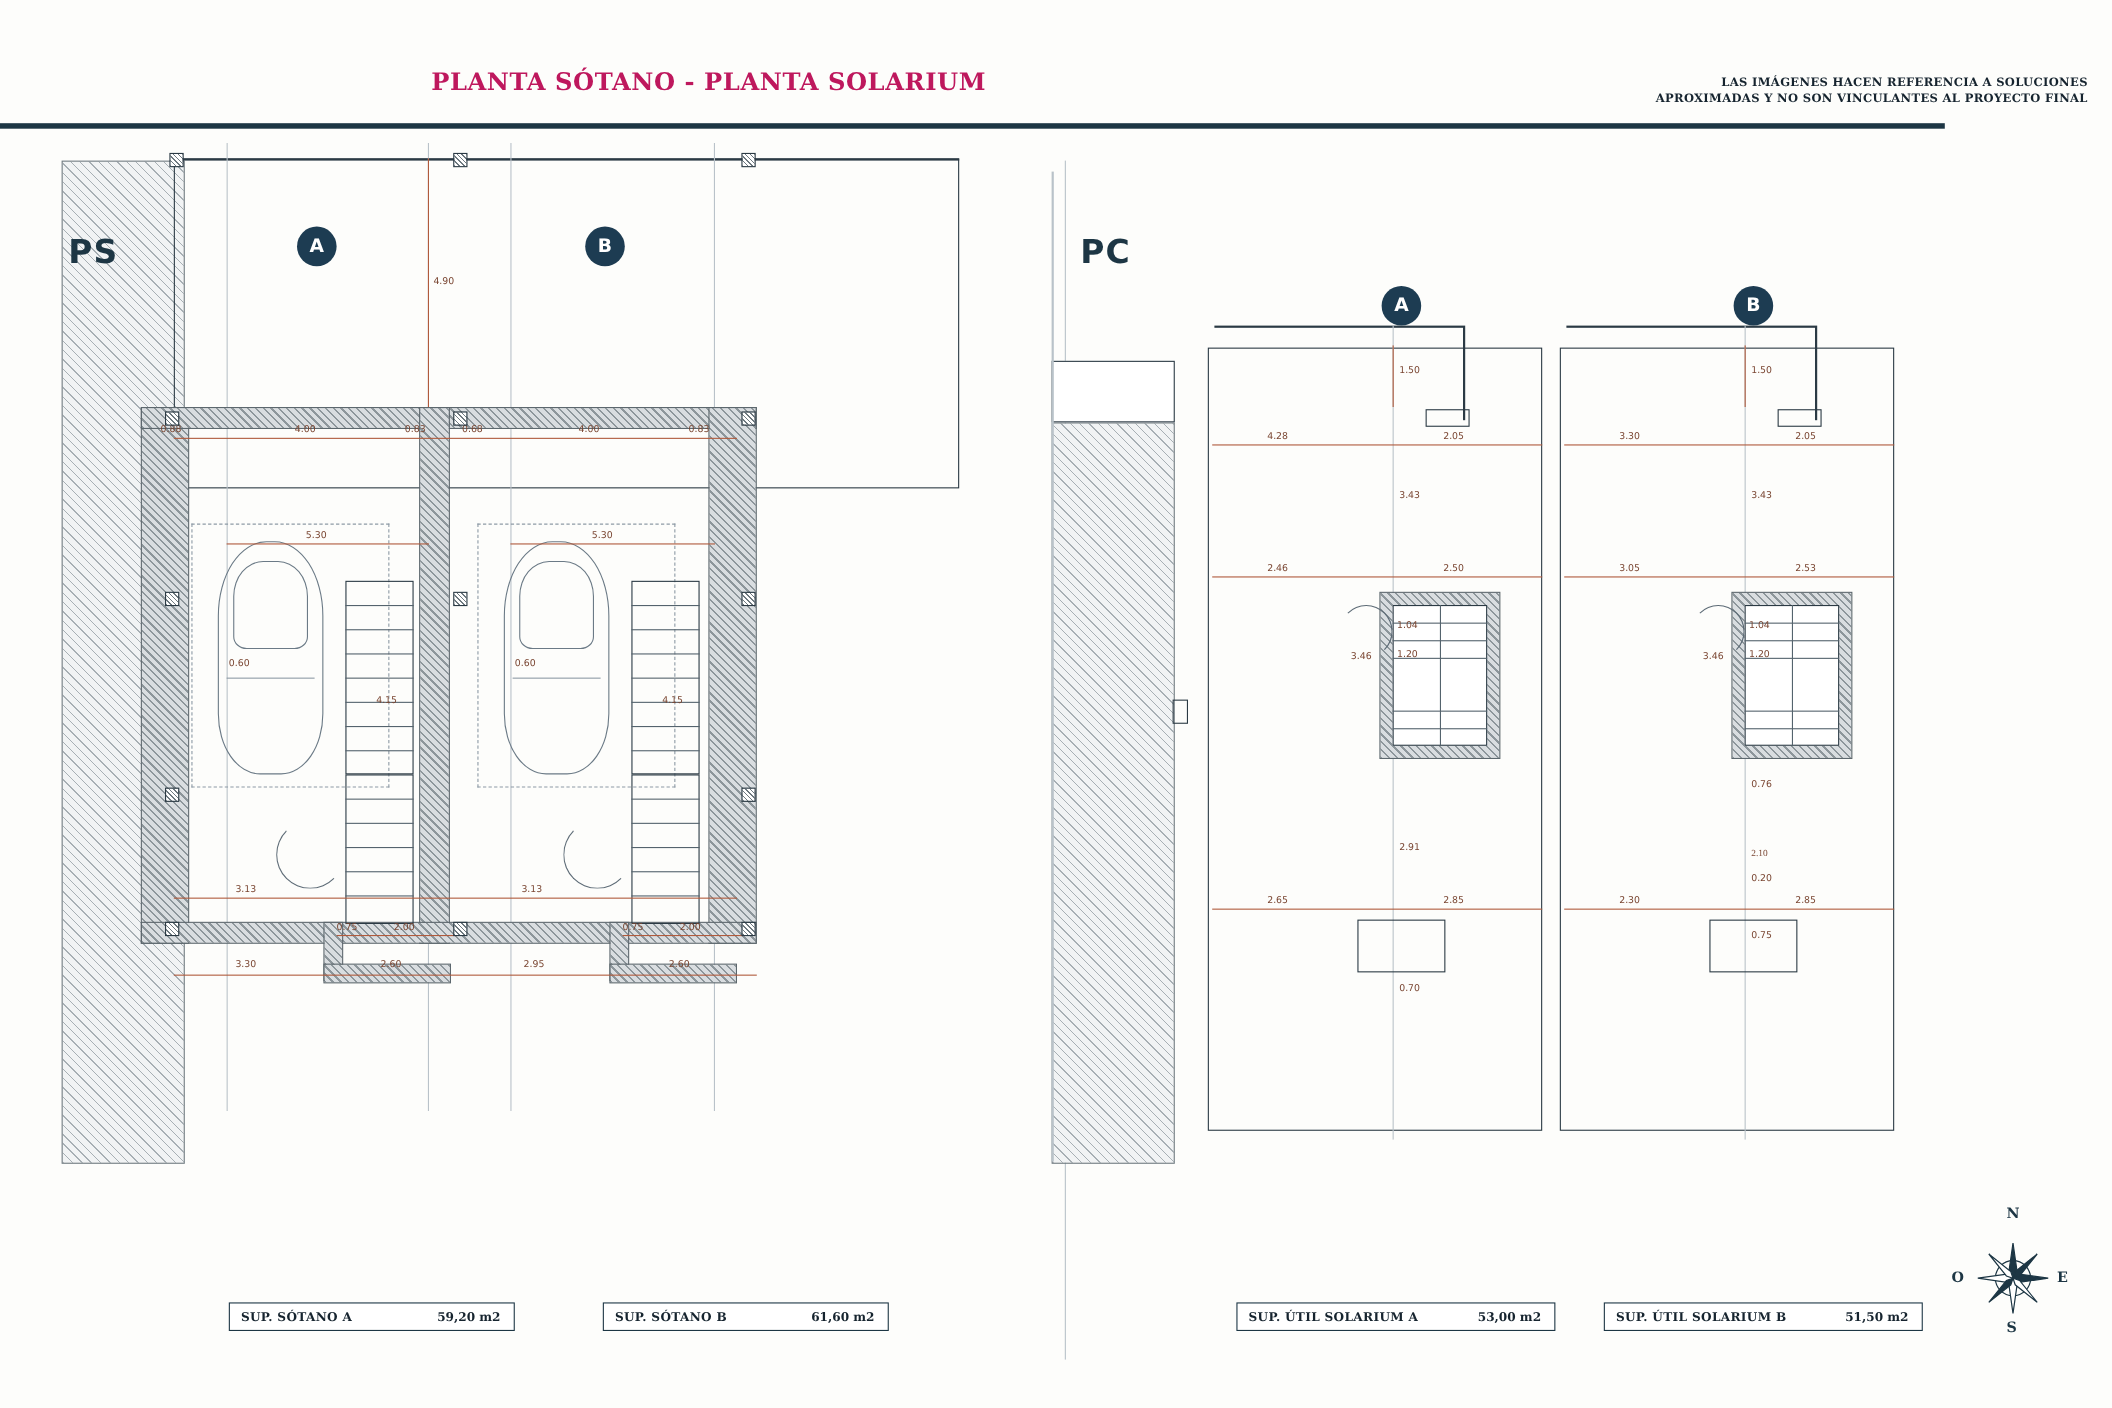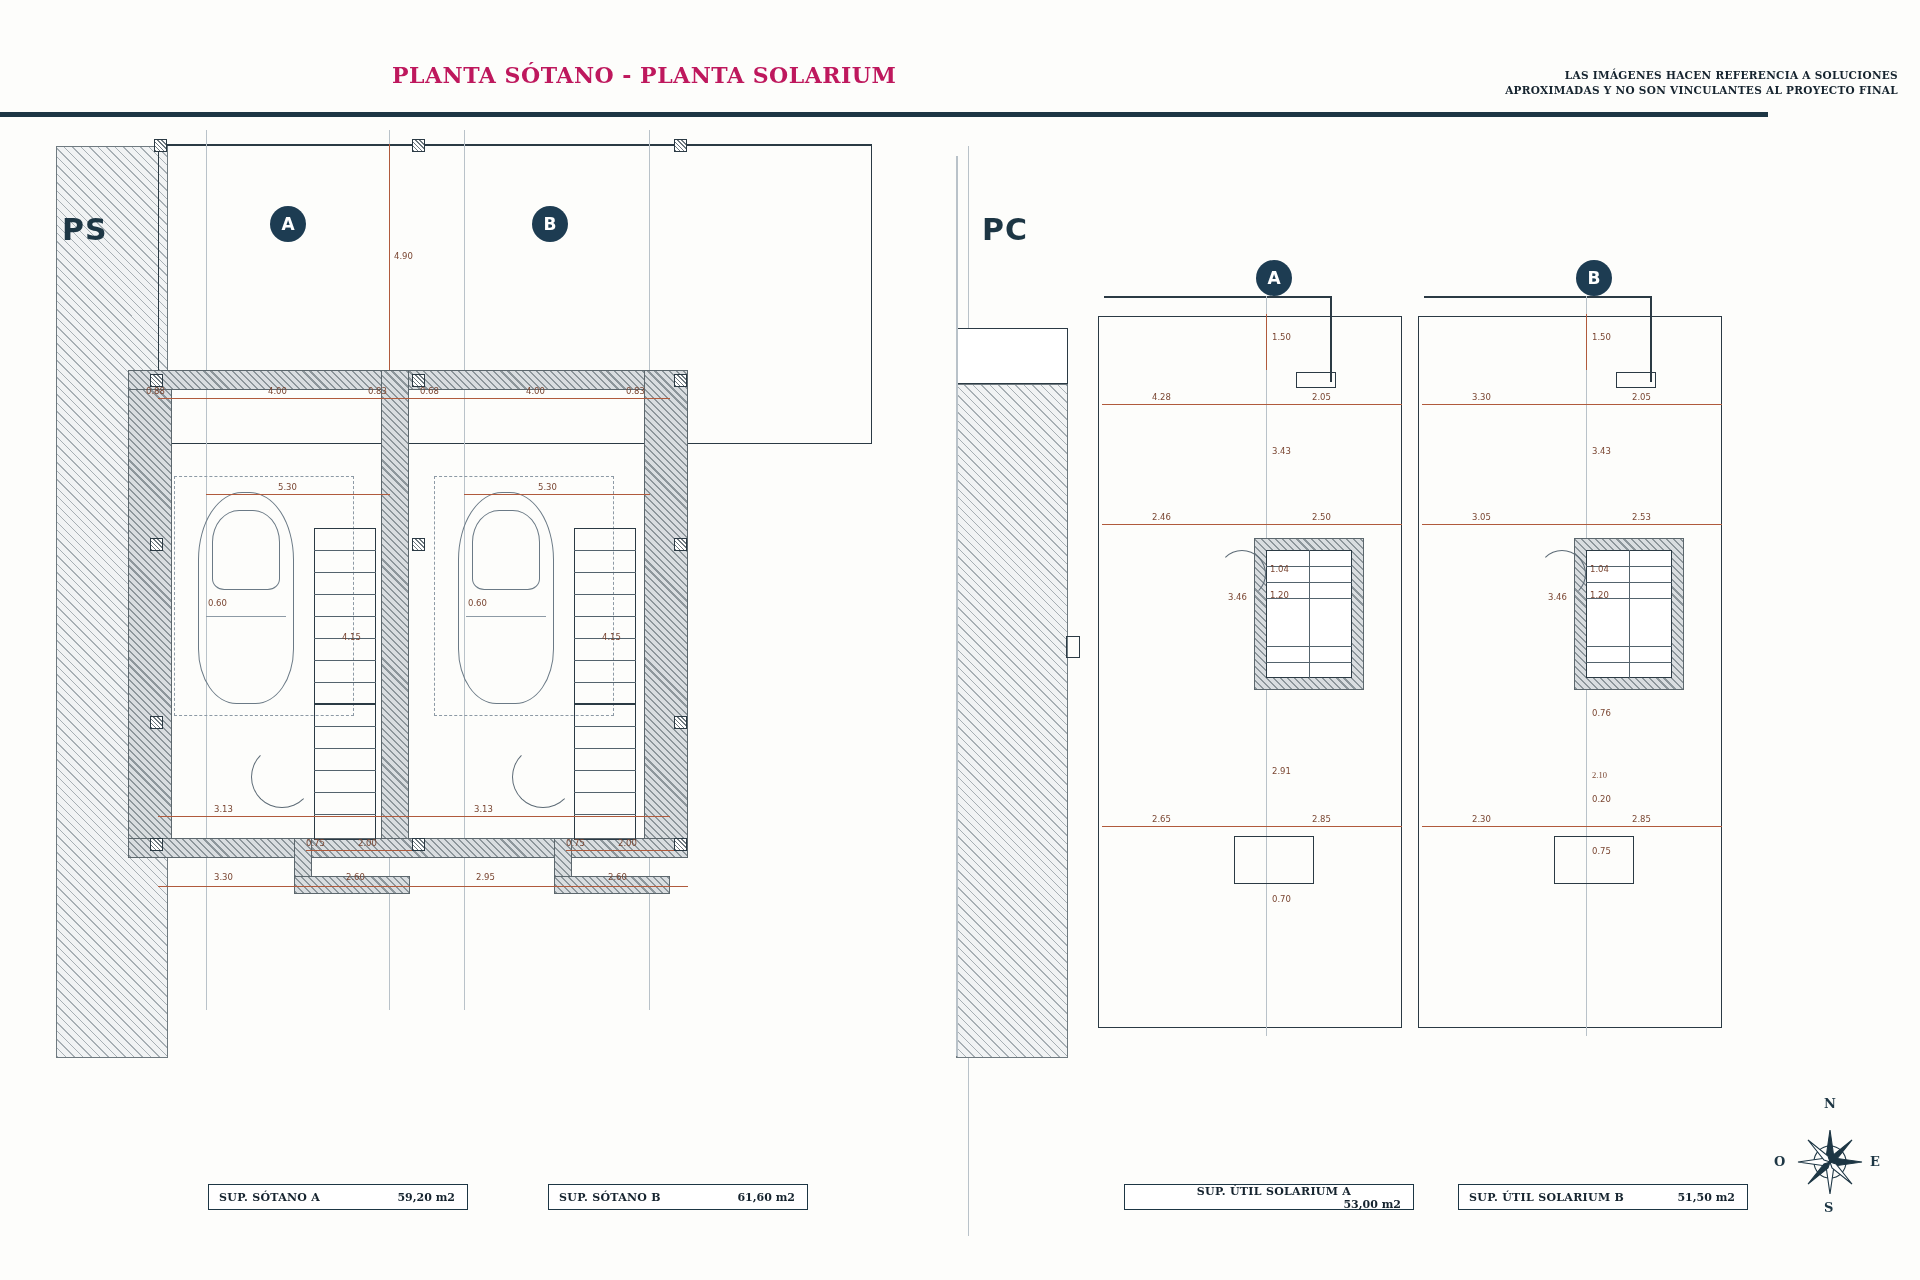--- a/index.html
+++ b/index.html
@@ -354,21 +354,21 @@
   <div class="badge" style="left:1576px; top:260px;">B</div>
 
   <div class="arealabel" style="left:208px; top:1184px; width:260px;">
     <span class="nm">SUP. SÓTANO A</span>
     <span class="vl">59,20 m2</span>
   </div>
   <div class="arealabel" style="left:548px; top:1184px; width:260px;">
     <span class="nm">SUP. SÓTANO B</span>
     <span class="vl">61,60 m2</span>
   </div>
-  <div class="arealabel" style="left:1124px; top:1184px; width:290px;flex-direction:column;">
+  <div class="arealabel" style="left:1124px; top:1184px; width:290px;">
     <span class="nm">SUP. ÚTIL SOLARIUM A</span>
     <span class="vl">53,00 m2</span>
   </div>
   <div class="arealabel" style="left:1458px; top:1184px; width:290px;">
     <span class="nm">SUP. ÚTIL SOLARIUM B</span>
     <span class="vl">51,50 m2</span>
   </div>
 
   <div class="compass">
     <svg width="112" height="112" viewBox="0 0 112 112">

